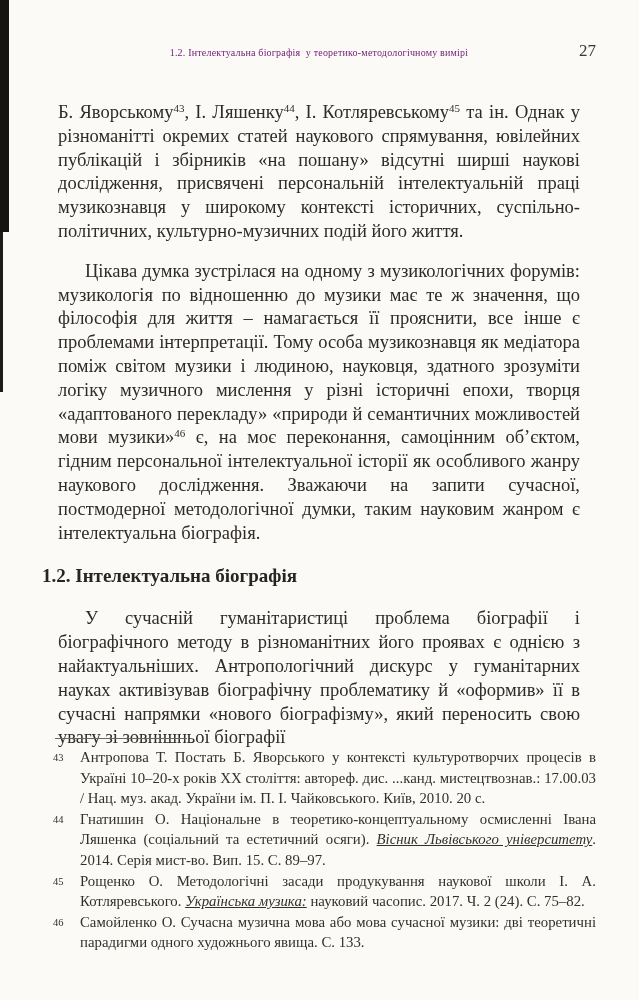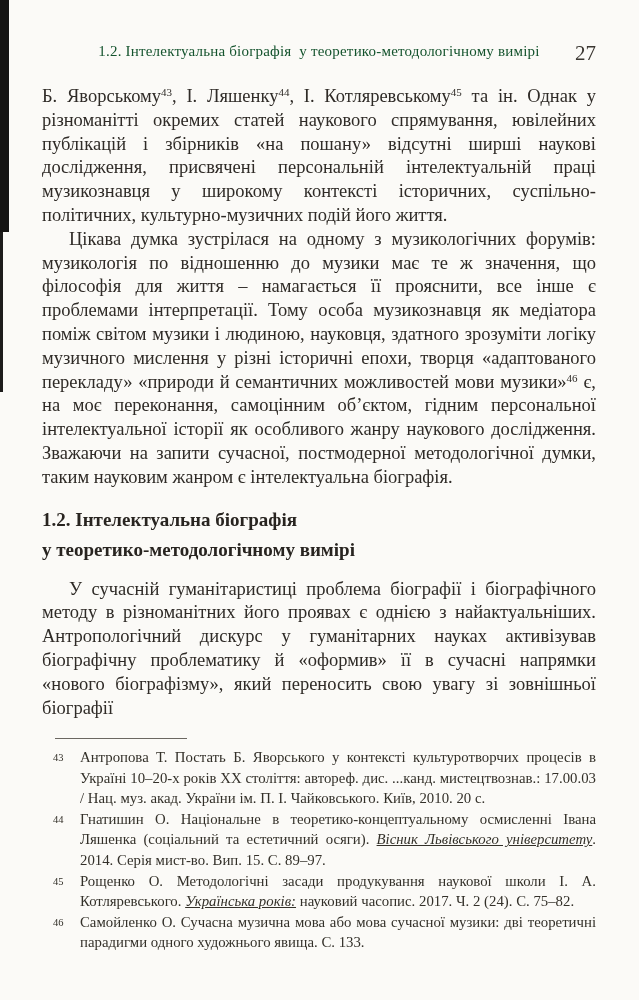--- a/index.html
+++ b/index.html
@@ -19,31 +19,31 @@
   }
   .edge-bar-lower{
     position:absolute;left:0;top:232px;width:3px;height:160px;
     background:#1d1c1b;
   }
   .header{
     position:absolute;top:42px;left:42px;width:554px;height:22px;
     text-align:center;
   }
   .running-title{
-    font-size:15px;color:#14532d;letter-spacing:.2px;
+    font-size:10px;color:#701a75;letter-spacing:.2px;
   }
   .page-number{
-    position:absolute;right:0;top:-1px;font-size:21px;color:#3a3631;
+    position:absolute;right:0;top:-1px;font-size:17px;color:#3a3631;
   }
   .body-text{
     position:absolute;top:85px;left:42px;width:554px;
     font-size:18.5px;line-height:23.8px;
     text-align:justify;
   }
-  .body-text p{margin:0;}
+  .body-text p{margin:16px;}
   .body-text p.indent{text-indent:27px;}
   .body-text sup{
     font-size:11px;line-height:0;vertical-align:baseline;
     position:relative;top:-6px;
   }
   .section-heading{
     margin:15px 0 13px 0;
     font-size:19px;font-weight:bold;line-height:30px;
     text-align:left;text-indent:0;color:#282420;
   }
@@ -79,39 +79,38 @@
   <div class="header">
     <span class="running-title">1.2. Інтелектуальна біографія &nbsp;у теоретико-методологічному вимірі</span>
     <span class="page-number">27</span>
   </div>
 
   <div class="body-text">
     <p class="para">Б. Яворському<sup>43</sup>, І. Ляшенку<sup>44</sup>, І. Котляревському<sup>45</sup> та ін. Однак у різноманітті окремих статей наукового спрямування, ювілейних публікацій і збірників «на пошану» відсутні ширші наукові дослідження, присвячені персональній інтелектуальній праці музикознавця у широкому контексті історичних, суспільно-політичних, культурно-музичних подій його життя.</p>
     <p class="para indent">Цікава думка зустрілася на одному з музикологічних форумів: музикологія по відношенню до музики має те ж значення, що філософія для життя – намагається її прояснити, все інше є проблемами інтерпретації. Тому особа музикознавця як медіатора поміж світом музики і людиною, науковця, здатного зрозуміти логіку музичного мислення у різні історичні епохи, творця «адаптованого перекладу» «природи й семантичних можливостей мови музики»<sup>46</sup> є, на моє переконання, самоцінним обʼєктом, гідним персональної інтелектуальної історії як особливого жанру наукового дослідження. Зважаючи на запити сучасної, постмодерної методологічної думки, таким науковим жанром є інтелектуальна біографія.</p>
     <h2 class="section-heading">
       <span>1.2. Інтелектуальна біографія</span><br>
-      <span>у теоретико-методологічному вимірі</span>
     </h2>
     <p class="para indent">У сучасній гуманітаристиці проблема біографії і біографічного методу в різноманітних його проявах є однією з найактуальніших. Антропологічний дискурс у гуманітарних науках активізував біографічну проблематику й «оформив» її в сучасні напрямки «нового біографізму», який переносить свою увагу зі зовнішньої біографії</p>
   </div>
 
   <div class="footnote-area">
     <div class="fn-rule"></div>
     <div id="footnotes">
         <div class="fn-item">
           <span class="fn-num">43</span>
           <span class="fn-text">Антропова Т. Постать Б. Яворського у контексті культуротворчих процесів в Україні 10–20-х років ХХ століття: автореф. дис. ...канд. мистецтвознав.: 17.00.03 / Нац. муз. акад. України ім. П. І. Чайковського. Київ, 2010. 20 с.</span>
         </div>
         <div class="fn-item">
           <span class="fn-num">44</span>
           <span class="fn-text">Гнатишин О. Національне в теоретико-концептуальному осмисленні Івана Ляшенка (соціальний та естетичний осяги). <span class="it">Вісник Львівського університету</span>. 2014. Серія мист-во. Вип. 15. С. 89–97.</span>
         </div>
         <div class="fn-item">
           <span class="fn-num">45</span>
-          <span class="fn-text">Рощенко О. Методологічні засади продукування наукової школи І. А. Котляревського. <span class="it">Українська років:</span> науковий часопис. 2017. Ч. 2 (24). С. 75–82.</span>
+          <span class="fn-text">Рощенко О. Методологічні засади продукування наукової школи І. А. Котляревського. <span class="it">Українська музика:</span> науковий часопис. 2017. Ч. 2 (24). С. 75–82.</span>
         </div>
         <div class="fn-item">
           <span class="fn-num">46</span>
           <span class="fn-text">Самойленко О. Сучасна музична мова або мова сучасної музики: дві теоретичні парадигми одного художнього явища. С. 133.</span>
         </div>
       </div>
   </div>
 
 </div>
 

